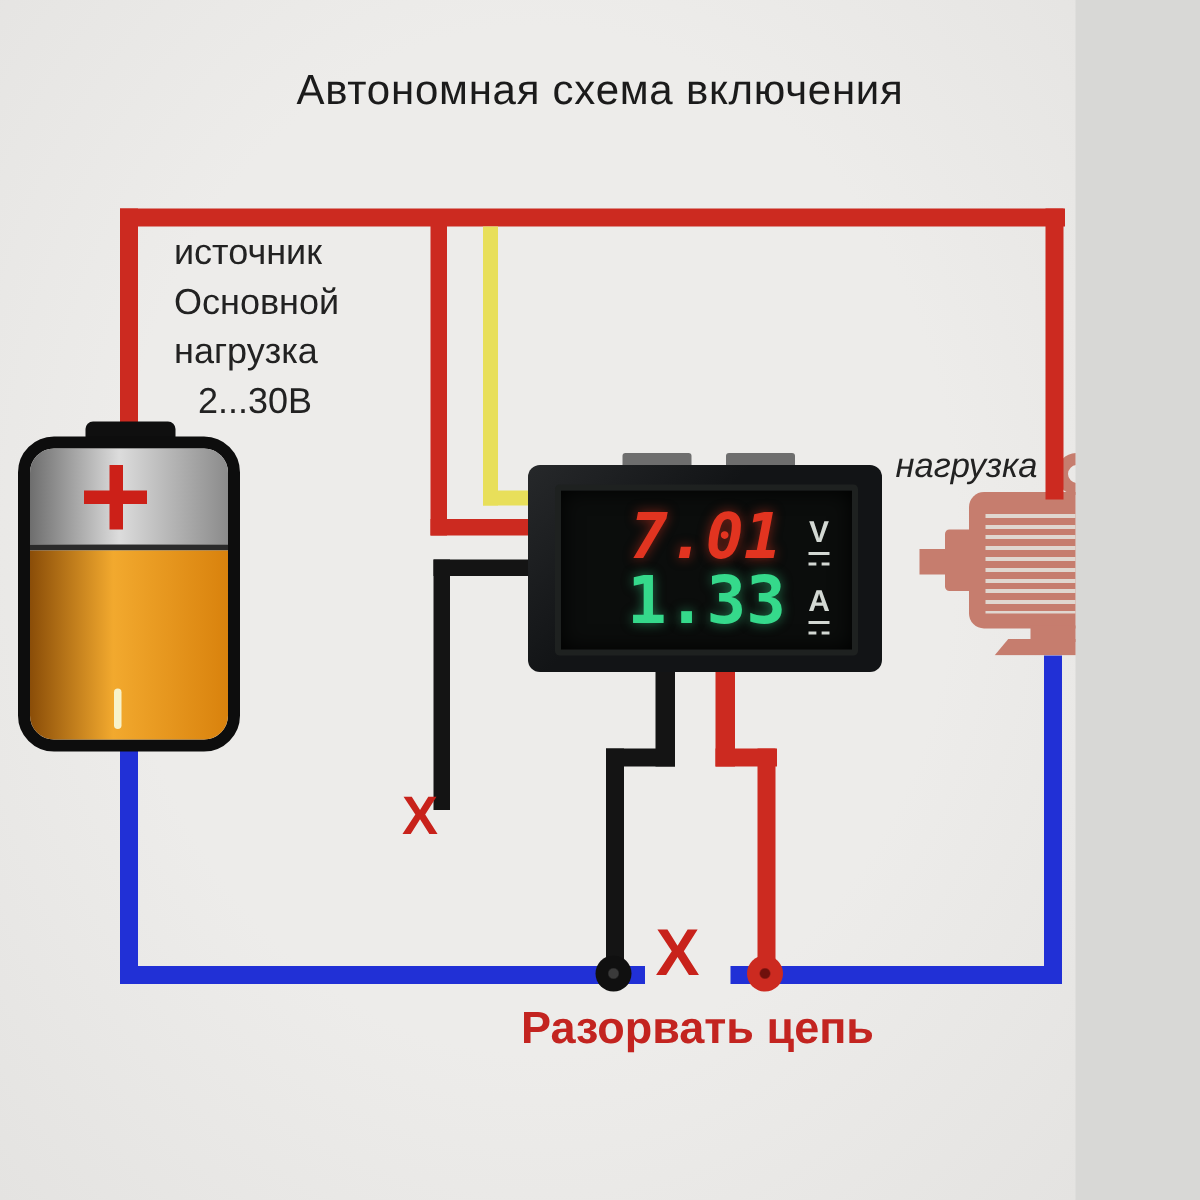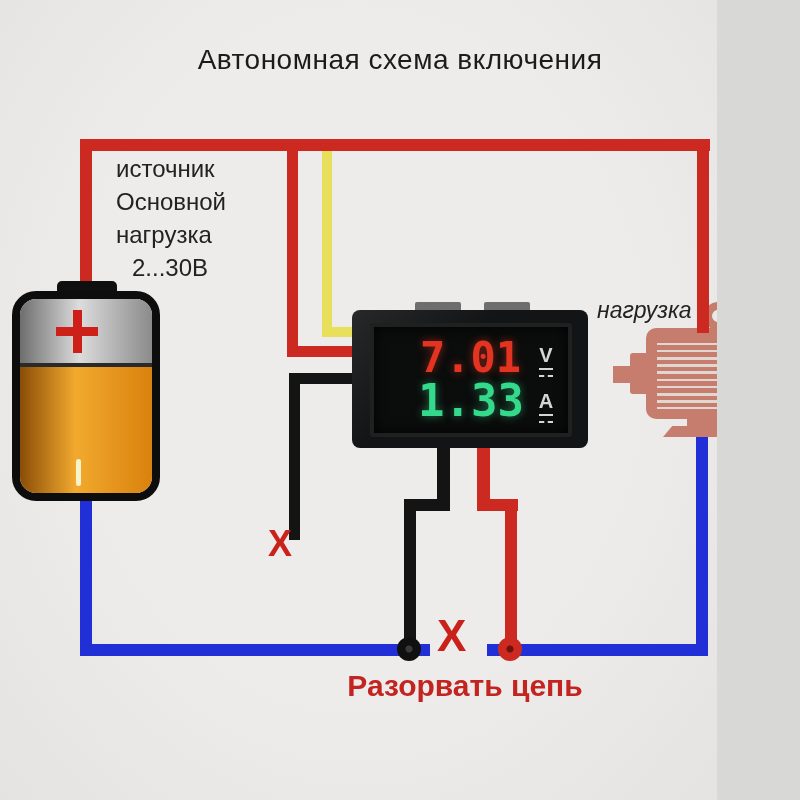--- a/index.html
+++ b/index.html
@@ -35,21 +35,21 @@
   .battery-silver{width:100%;height:64px;background:linear-gradient(90deg,#6e6e6e,#dcdcdc 45%,#8b8b8b);border-bottom:4px solid #2a2a2a;position:relative;}
   .battery-orange{width:100%;height:130px;background:linear-gradient(90deg,#8a4d08,#f2a92e 42%,#d9820d);position:relative;}
   .plus-h{position:absolute;left:36px;top:28px;width:42px;height:9px;background:#cc2018;}
   .plus-v{position:absolute;left:53px;top:11px;width:9px;height:43px;background:#cc2018;}
   .minus-bar{position:absolute;left:56px;top:92px;width:5px;height:27px;border-radius:3px;background:#f7f3cc;}
   
   .meter-tab{position:absolute;top:302px;width:46px;height:12px;background:#6e6e6e;border-radius:2px;z-index:2;}
   .meter-bezel{left:352px;top:310px;width:236px;height:138px;background:linear-gradient(135deg,#26282a,#121416 40%);border-radius:8px;z-index:3;}
   .meter-window{position:absolute;left:18px;top:13px;width:194px;height:106px;background:#0b0d0c;border:4px solid #1e2120;border-radius:3px;box-shadow:inset 0 0 14px #000;}
   .seg{font-family:"DejaVu Sans Mono", monospace;font-weight:bold;position:absolute;line-height:1;}
-  .volt-val{left:46px;top:10px;font-size:42px;color:#e23420;text-shadow:0 0 8px rgba(226,52,32,.55);}
+  .volt-val{left:46px;top:10px;font-size:42px;color:#e23420;text-shadow:0 0 8px rgba(226,52,32,.55);font-style:italic;}
   .amp-val{left:44px;top:52px;font-size:44px;color:#35d98b;text-shadow:0 0 8px rgba(53,217,139,.5);}
   .unit{position:absolute;left:160px;width:24px;text-align:center;color:#d3d8d3;font-weight:bold;font-size:20px;line-height:1;}
   .unit-v{top:18px;} .unit-a{top:64px;}
   .dc-sym{margin:3px auto 0;width:14px;height:5px;border-top:2px solid #d3d8d3;border-bottom:2px dashed #d3d8d3;}
   .motor-eye{left:704px;top:302px;width:12px;height:12px;border:8px solid #c67d6e;border-radius:50%;z-index:3;}
   .motor-shaft{left:613px;top:366px;width:24px;height:17px;background:#c67d6e;z-index:3;}
   .motor-flange{left:630px;top:353px;width:19px;height:41px;background:#c67d6e;border-radius:3px;z-index:3;}
   .motor-body{left:646px;top:328px;width:135px;height:91px;background:#c67d6e;border-radius:10px;z-index:3;}
   .motor-stripes{position:absolute;left:11px;top:10px;width:97px;height:71px;
      background:repeating-linear-gradient(180deg, transparent 0 4.5px, #e0d7d0 4.5px 7.2px);}

